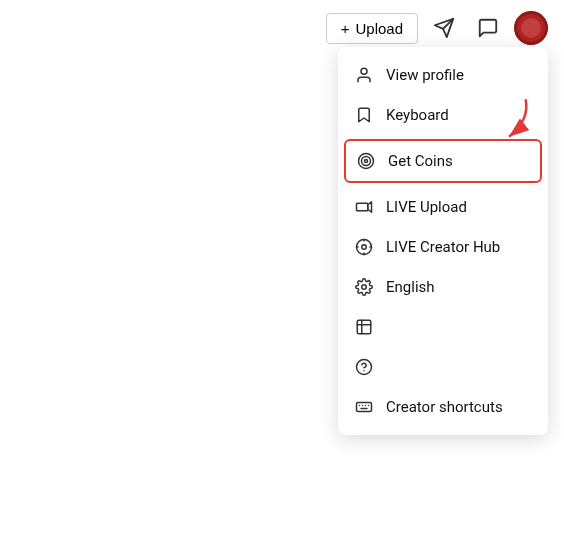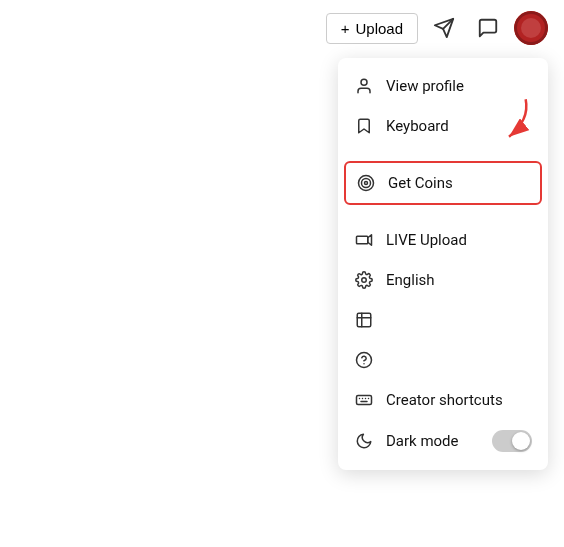--- a/index.html
+++ b/index.html
@@ -64,21 +64,21 @@
       cursor: pointer;
       overflow: hidden;
       font-size: 12px;
       color: white;
       font-weight: bold;
     }
 
     
     .dropdown {
       position: absolute;
-      top: 58px;
+      top: 47px;
       right: 16px;
       width: 210px;
       background: #fff;
       border-radius: 8px;
       box-shadow: 0 4px 20px rgba(0,0,0,0.15);
       padding: 8px 0;
       z-index: 100;
     }
 
     .menu-item {
@@ -89,21 +89,21 @@
       font-size: 15px;
       color: #111;
       cursor: pointer;
       user-select: none;
       position: relative;
     }
 
     .menu-item.highlighted {
       border: 2px solid #e53935;
       border-radius: 6px;
-      margin: 15px 6px;
+      margin: 4px 6px;
       padding: 10px 10px;
       justify-content: flex-end;
     }
 
     .menu-icon {
       width: 20px;
       height: 20px;
       display: flex;
       align-items: center;
       justify-content: center;
@@ -220,20 +220,33 @@
   <div class="menu-item">
     <span class="menu-icon">
       <svg width="18" height="18" viewBox="0 0 24 24" fill="none" stroke="currentColor" stroke-width="2" stroke-linecap="round" stroke-linejoin="round">
         <rect x="2" y="7" width="15" height="10" rx="1"></rect>
         <polygon points="17 9 22 5 22 19 17 15"></polygon>
       </svg>
     </span>
     <span class="menu-label">LIVE Upload</span>
   </div>
 
+  <div class="menu-item">
+    <span class="menu-icon">
+      <svg width="18" height="18" viewBox="0 0 24 24" fill="none" stroke="currentColor" stroke-width="2" stroke-linecap="round" stroke-linejoin="round">
+        <circle cx="12" cy="12" r="10"></circle>
+        <circle cx="12" cy="12" r="3"></circle>
+        <line x1="12" y1="2" x2="12" y2="4"></line>
+        <line x1="12" y1="20" x2="12" y2="22"></line>
+        <line x1="2" y1="12" x2="4" y2="12"></line>
+        <line x1="20" y1="12" x2="22" y2="12"></line>
+      </svg>
+    </span>
+    <span class="menu-label">LIVE Creator Hub</span>
+  </div>
 
   <div class="menu-item">
     <span class="menu-icon">
       <svg width="18" height="18" viewBox="0 0 24 24" fill="none" stroke="currentColor" stroke-width="2" stroke-linecap="round" stroke-linejoin="round">
         <circle cx="12" cy="12" r="3"></circle>
         <path d="M19.4 15a1.65 1.65 0 0 0 .33 1.82l.06.06a2 2 0 0 1-2.83 2.83l-.06-.06a1.65 1.65 0 0 0-1.82-.33 1.65 1.65 0 0 0-1 1.51V21a2 2 0 0 1-4 0v-.09A1.65 1.65 0 0 0 9 19.4a1.65 1.65 0 0 0-1.82.33l-.06.06a2 2 0 0 1-2.83-2.83l.06-.06A1.65 1.65 0 0 0 4.68 15a1.65 1.65 0 0 0-1.51-1H3a2 2 0 0 1 0-4h.09A1.65 1.65 0 0 0 4.6 9a1.65 1.65 0 0 0-.33-1.82l-.06-.06a2 2 0 0 1 2.83-2.83l.06.06A1.65 1.65 0 0 0 9 4.68a1.65 1.65 0 0 0 1-1.51V3a2 2 0 0 1 4 0v.09a1.65 1.65 0 0 0 1 1.51 1.65 1.65 0 0 0 1.82-.33l.06-.06a2 2 0 0 1 2.83 2.83l-.06.06A1.65 1.65 0 0 0 19.4 9a1.65 1.65 0 0 0 1.51 1H21a2 2 0 0 1 0 4h-.09a1.65 1.65 0 0 0-1.51 1z"></path>
       </svg>
     </span>
     <span class="menu-label">English</span>
   </div>
@@ -261,25 +274,14 @@
   <div class="menu-item">
     <span class="menu-icon">
       <svg width="18" height="18" viewBox="0 0 24 24" fill="none" stroke="currentColor" stroke-width="2" stroke-linecap="round" stroke-linejoin="round">
         <rect x="2" y="6" width="20" height="12" rx="2"></rect>
         <path d="M6 10h.01M10 10h.01M14 10h.01M18 10h.01M8 14h8"></path>
       </svg>
     </span>
     <span class="menu-label">Creator shortcuts</span>
   </div>
 
-  <div class="menu-item">
-    <span class="menu-icon">
-      <svg width="18" height="18" viewBox="0 0 24 24" fill="none" stroke="currentColor" stroke-width="2" stroke-linecap="round" stroke-linejoin="round">
-        <path d="M21 12.79A9 9 0 1 1 11.21 3 7 7 0 0 0 21 12.79z"></path>
-      </svg>
-    </span>
-    <span class="menu-label">Dark mode</span>
-    <div class="toggle-switch">
-      <div class="toggle-knob"></div>
-    </div>
-  </div>
 
 </div>
 
 </body></html>

